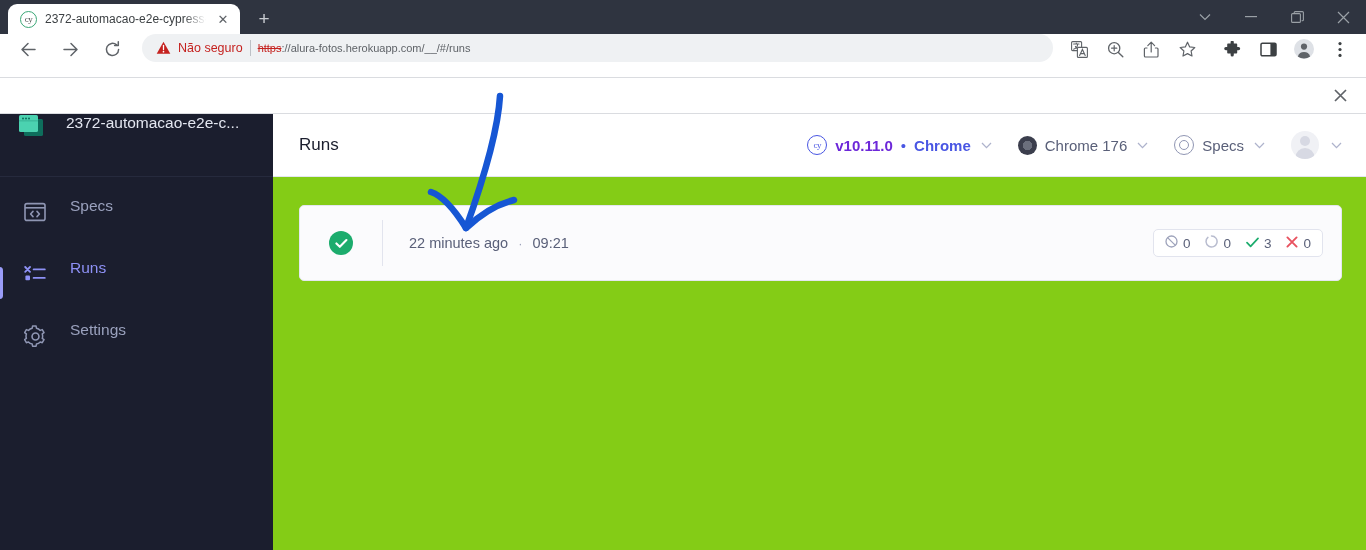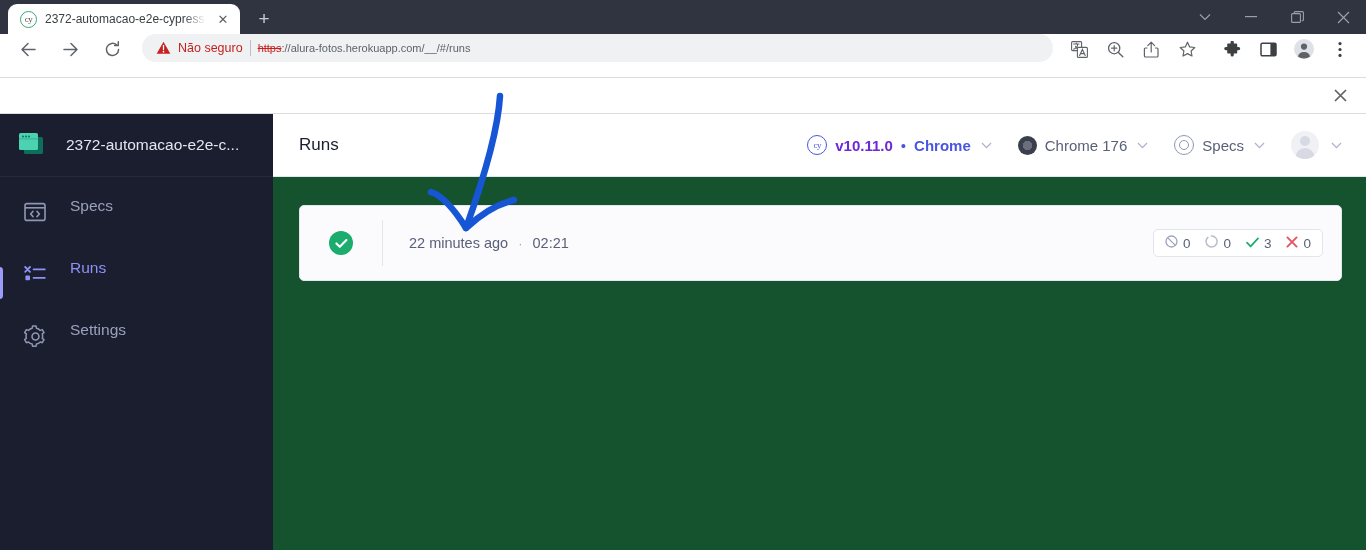--- a/index.html
+++ b/index.html
@@ -145,21 +145,21 @@
   .sidebar {
     width: 273px;
     flex: 0 0 273px;
     background: #1b1e2e;
     color: #c3c9e0;
     position: relative;
   }
   .proj-header {
     height: 63px;
     display: flex;
-    align-items: center;
+    align-items: flex-start;
     gap: 18px;
     padding-left: 18px;
     border-bottom: 1px solid #262a3d;
   }
   .proj-icon { width: 30px; height: 26px; position: relative; flex: 0 0 auto; }
   .proj-name {
     font-size: 15.5px; color: #e3e6f0;
     white-space: nowrap; overflow: hidden;
   }
   .nav-list { padding-top: 20px; }
@@ -254,21 +254,21 @@
     background: #d7d9e3; transform: translateX(-50%);
   }
   .avatar::after {
     content: "";
     position: absolute; left: 50%; top: 17px;
     width: 19px; height: 16px; border-radius: 10px 10px 0 0;
     background: #d7d9e3; transform: translateX(-50%);
   }
 
   
-  .content { flex: 1 1 auto; padding: 28px 24px 0 26px; background: #14532d; }
+  .content { flex: 1 1 auto; padding: 28px 24px 0 26px; background: #84cc16; }
   .run-card {
     height: 76px;
     border: 1px solid #e4e6ef;
     border-radius: 5px;
     background: #fbfbfd;
     display: flex;
     align-items: center;
     padding: 0 18px 0 0;
   }
   .run-status {
@@ -555,21 +555,21 @@
             <span class="status-circle">
               <svg width="13" height="11" viewBox="0 0 13 11">
                   <path d="M1.4 5.4 L4.8 8.8 L11.4 2" fill="none" stroke="#fff" stroke-width="2.1" stroke-linecap="round" stroke-linejoin="round"></path>
                 </svg>
             </span>
           </div>
           <div class="run-divider"></div>
           <div class="run-meta">
             <span>22 minutes ago</span>
             <span class="meta-dot">·</span>
-            <span>02:21</span>
+            <span>09:21</span>
           </div>
 
           <div class="badges">
             <span class="badge">
               <span>
                 <svg width="13" height="13" viewBox="0 0 13 13">
                     <circle cx="6.5" cy="6.5" r="5.5" fill="none" stroke="#9ea3bb" stroke-width="1.3"></circle>
                     <path d="M2.6 2.6 L10.4 10.4" stroke="#9ea3bb" stroke-width="1.3"></path>
                   </svg>
               </span>

